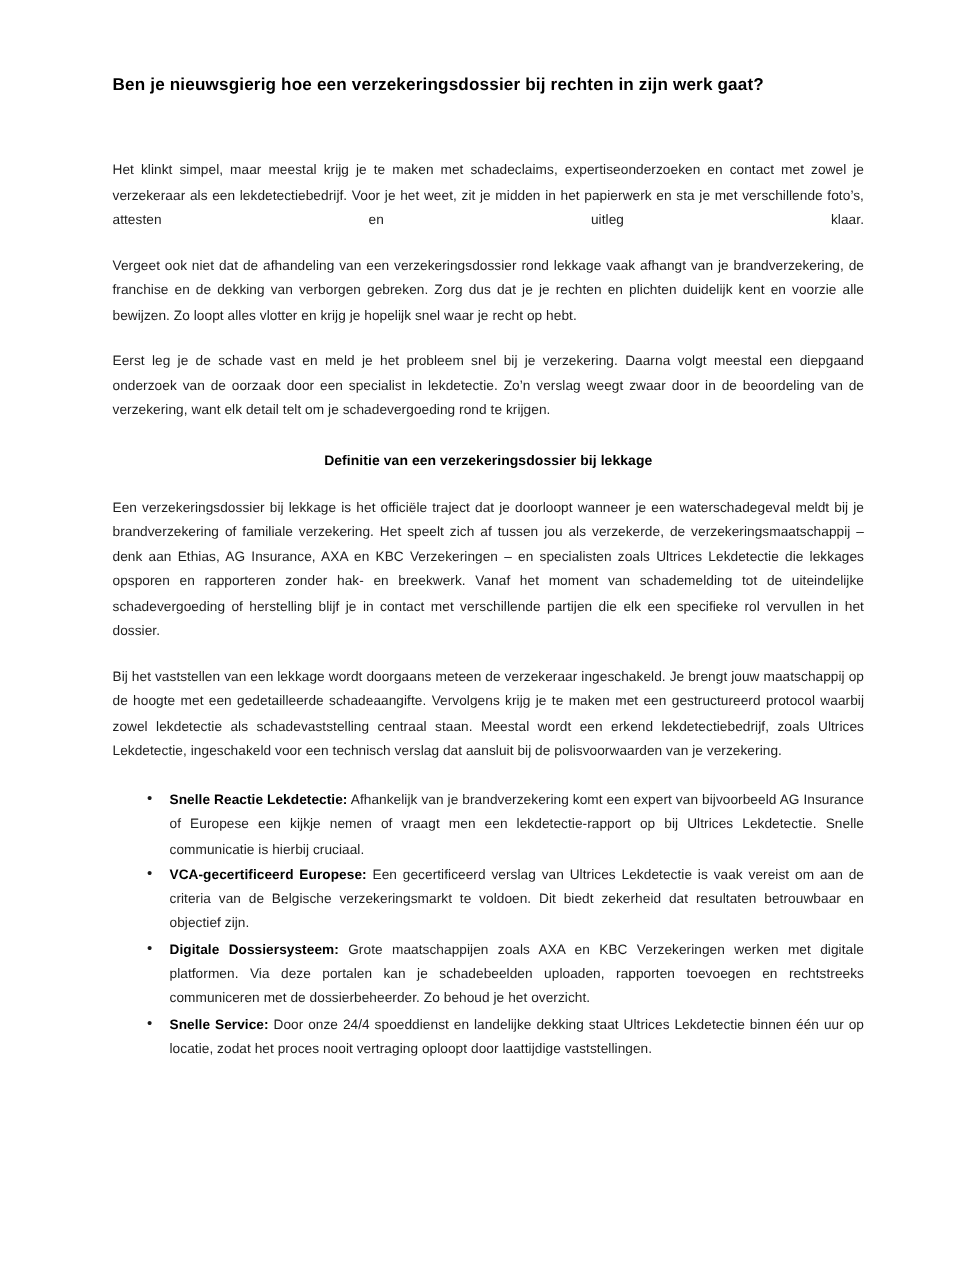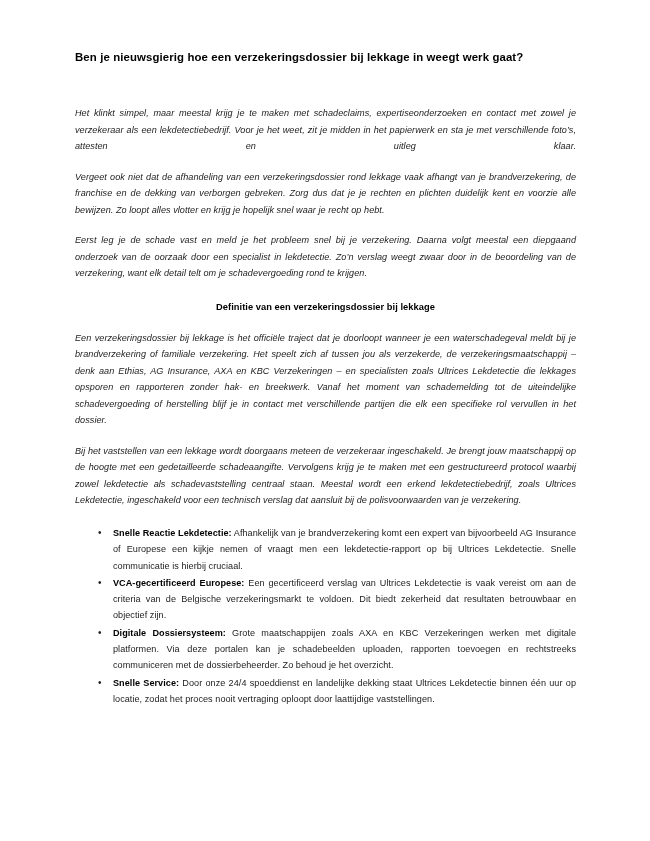--- a/index.html
+++ b/index.html
@@ -37,21 +37,20 @@
     letter-spacing: 0.01em;
   }
   .para {
     font-size: 9.1px;
     line-height: 16.5px;
     text-align: justify;
     text-justify: inter-word;
     margin: 0;
     color: #1c1c1c;
     letter-spacing: 0.005em;
-    font-style: italic;
   }
   .para.first {
     padding-top: 40px;
   }
   .para + .para {
     padding-top: 14px;
   }
   
   .para.stretch-last {
     text-align-last: justify;
@@ -99,21 +98,21 @@
   .trailing-head {
     padding-top: 21px;
   }
 </style>
 </head>
 <body>
 
 <div class="page">
   <div class="content">
 
-    <h1 class="doc-title">Ben je nieuwsgierig hoe een verzekeringsdossier bij lekkage in weegt werk gaat?</h1>
+    <h1 class="doc-title">Ben je nieuwsgierig hoe een verzekeringsdossier bij rechten in zijn werk gaat?</h1>
 
     <p class="para first stretch-last">Het klinkt simpel, maar meestal krijg je te maken met schadeclaims, expertiseonderzoeken en contact met zowel je verzekeraar als een lekdetectiebedrijf. Voor je het weet, zit je midden in het papierwerk en sta je met verschillende foto’s, attesten en uitleg klaar.</p>
 
     <p class="para">Vergeet ook niet dat de afhandeling van een verzekeringsdossier rond lekkage vaak afhangt van je brandverzekering, de franchise en de dekking van verborgen gebreken. Zorg dus dat je je rechten en plichten duidelijk kent en voorzie alle bewijzen. Zo loopt alles vlotter en krijg je hopelijk snel waar je recht op hebt.</p>
 
     <p class="para">Eerst leg je de schade vast en meld je het probleem snel bij je verzekering. Daarna volgt meestal een diepgaand onderzoek van de oorzaak door een specialist in lekdetectie. Zo’n verslag weegt zwaar door in de beoordeling van de verzekering, want elk detail telt om je schadevergoeding rond te krijgen.</p>
 
     <h2 class="subhead">Definitie van een verzekeringsdossier bij lekkage</h2>
 
     <p class="para">Een verzekeringsdossier bij lekkage is het officiële traject dat je doorloopt wanneer je een waterschadegeval meldt bij je brandverzekering of familiale verzekering. Het speelt zich af tussen jou als verzekerde, de verzekeringsmaatschappij – denk aan Ethias, AG Insurance, AXA en KBC Verzekeringen – en specialisten zoals Ultrices Lekdetectie die lekkages opsporen en rapporteren zonder hak- en breekwerk. Vanaf het moment van schademelding tot de uiteindelijke schadevergoeding of herstelling blijf je in contact met verschillende partijen die elk een specifieke rol vervullen in het dossier.</p>

